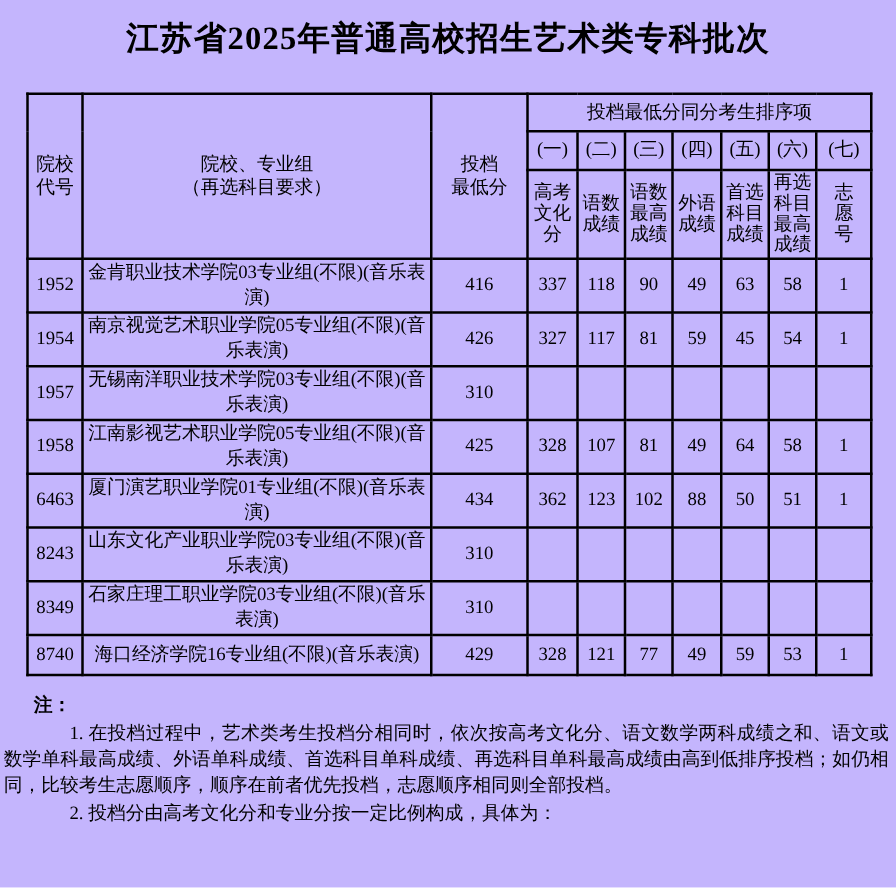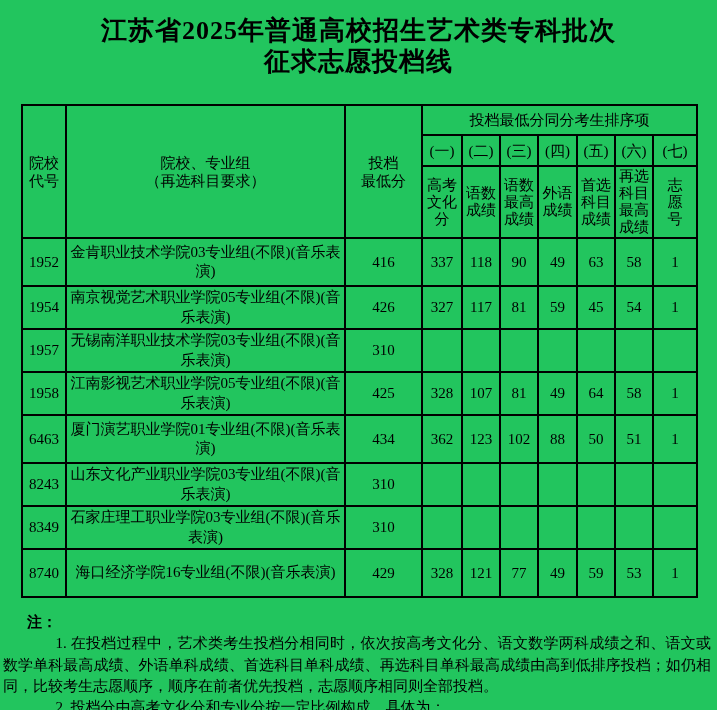--- a/index.html
+++ b/index.html
@@ -6,21 +6,21 @@
     margin: 0;
     padding: 0;
     background: #ffffff;
     color: #000000;
     font-family: "Liberation Serif", "DejaVu Serif", serif;
   }
   .page {
     position: relative;
     width: 717px;
     height: 710px;
-    background: #22c55e;
+    background: #c4b5fd;
     overflow: hidden;
   }
   .title-block {
     margin-top: 16px;
     text-align: center;
     font-weight: bold;
     font-size: 26px;
     line-height: 1.18;
     letter-spacing: 1px;
   }
@@ -40,21 +40,21 @@
   }
   .pre { white-space: pre-line; }
   td.hdr { line-height: 1.2; }
   tr.hdr-sub td { line-height: 1.13; padding: 1px 1px; }
   td.school-cell {
     text-align: left;
     padding: 1px 4px;
     line-height: 1.3;
     font-family: Liberation Serif, serif;
   }
-  tr.r-s { height: 48px; }
+  tr.r-s { height: 32px; }
   tr.r-d { height: 41px; }
   tr.h-1 { height: 30px; }
   tr.h-2 { height: 31px; }
   tr.h-3 { height: 70px; }
   .notes {
     margin-top: 14px;
     padding: 0 6px 0 3px;
     font-size: 15px;
     line-height: 1.42;
   }
@@ -68,21 +68,20 @@
     text-indent: 3.5em;
   }
 </style>
 </head>
 <body>
 
 <div class="page">
 
   <div class="title-block">
     <div>江苏省2025年普通高校招生艺术类专科批次</div>
-    <div>征求志愿投档线</div>
   </div>
 
   <table class="score-table">
     <colgroup>
       <col style="width:44px">
         <col style="width:279px">
         <col style="width:77px">
       <col style="width:40px">
         <col style="width:38px">
         <col style="width:38px">

